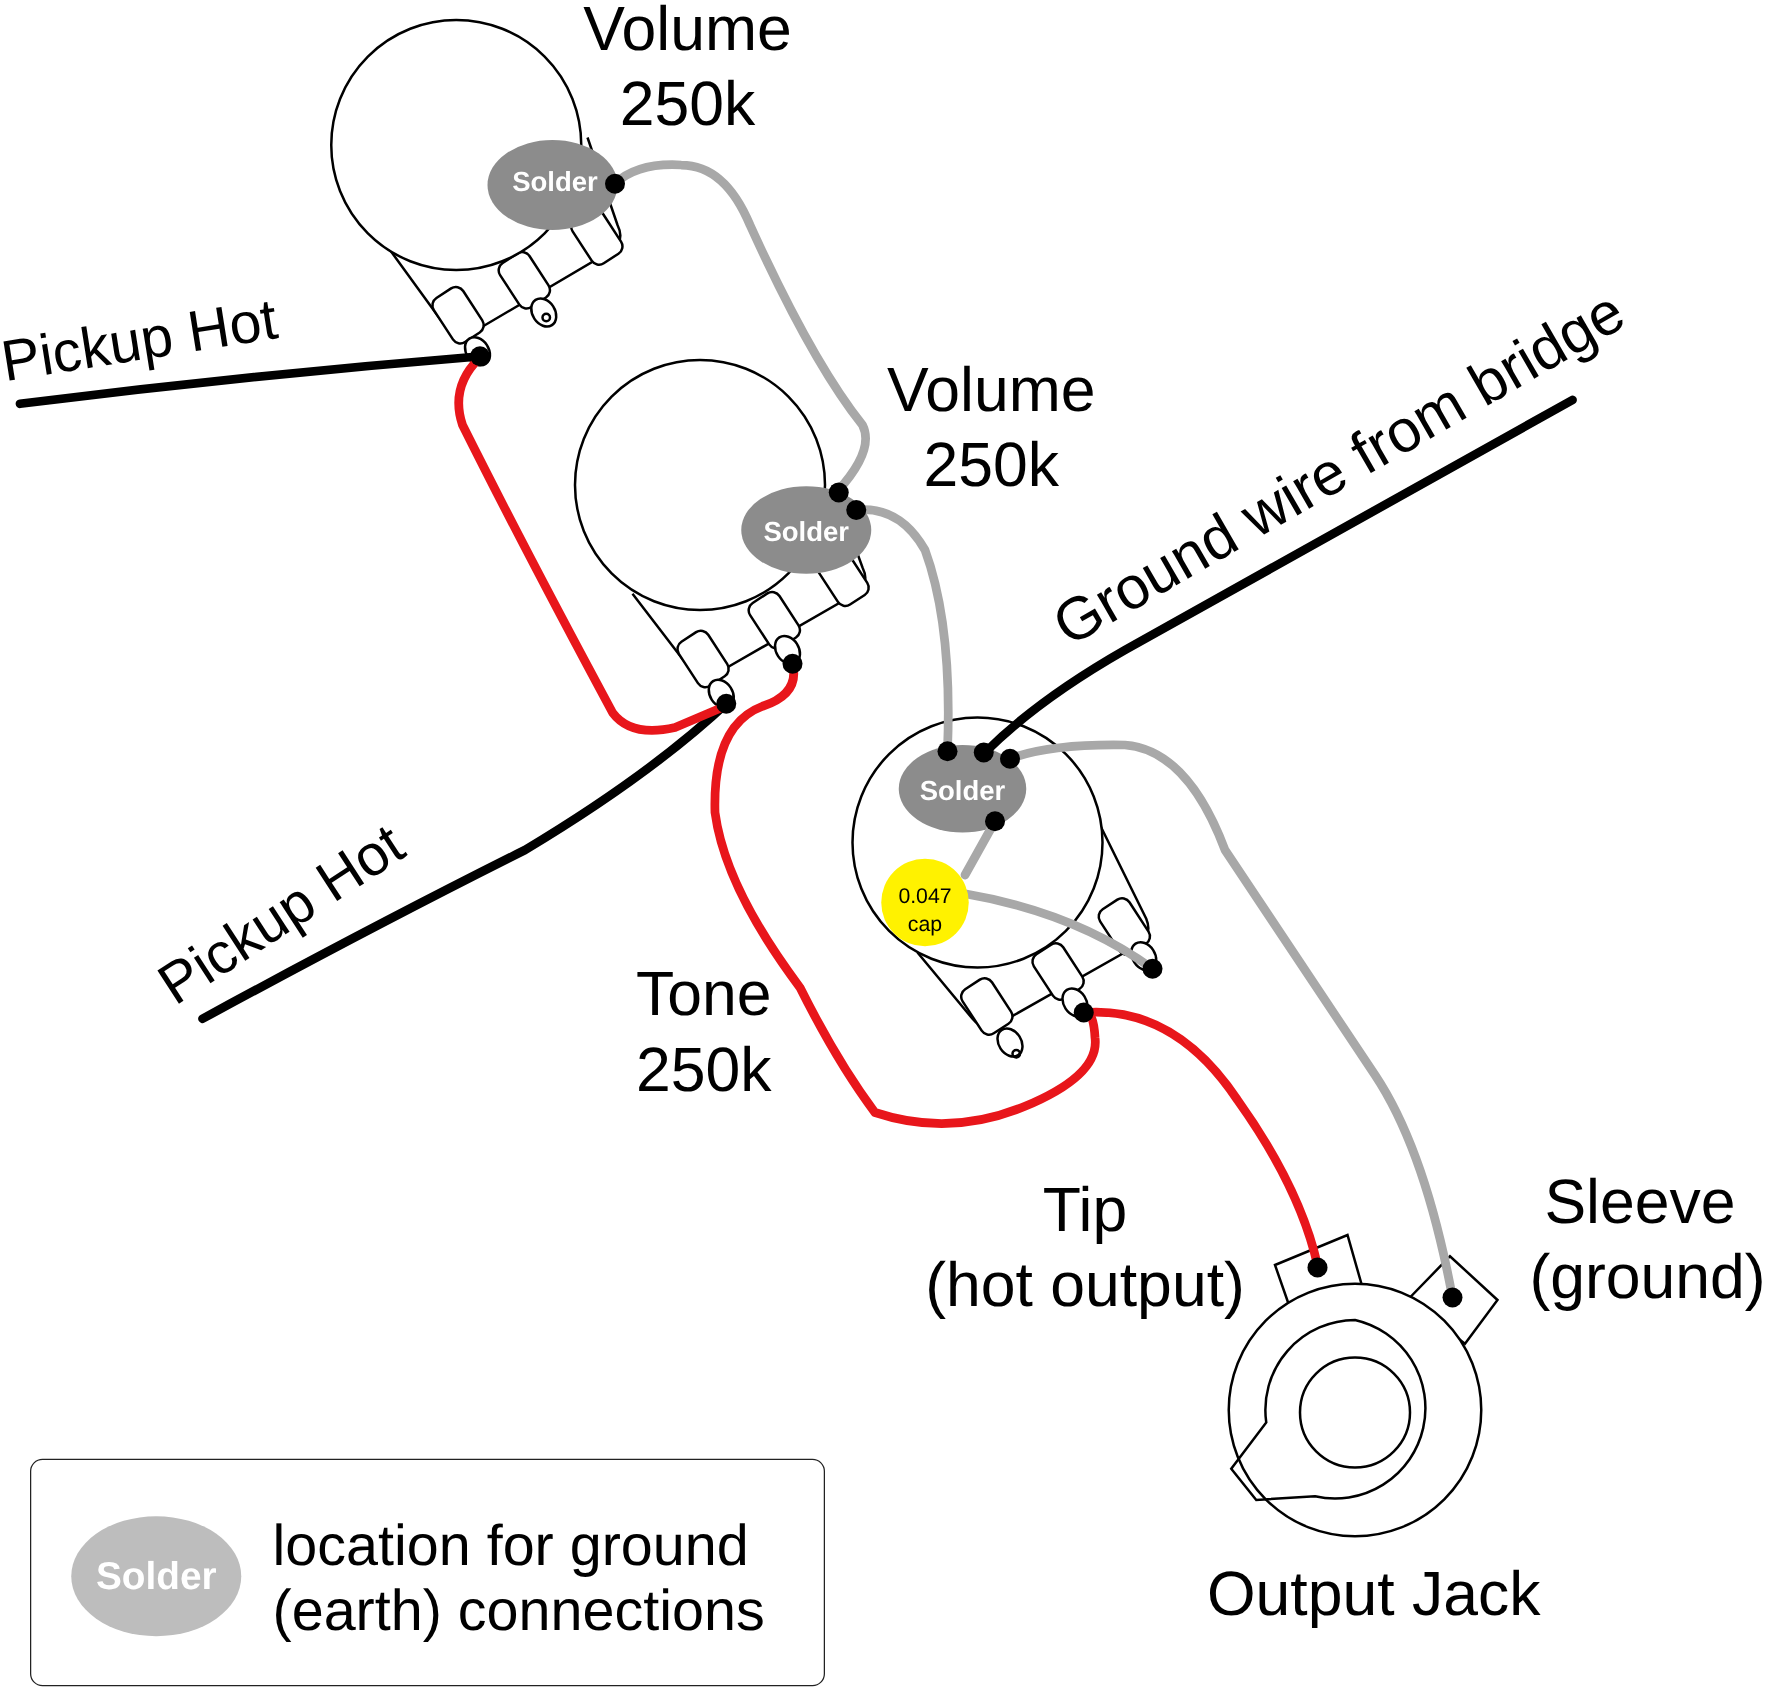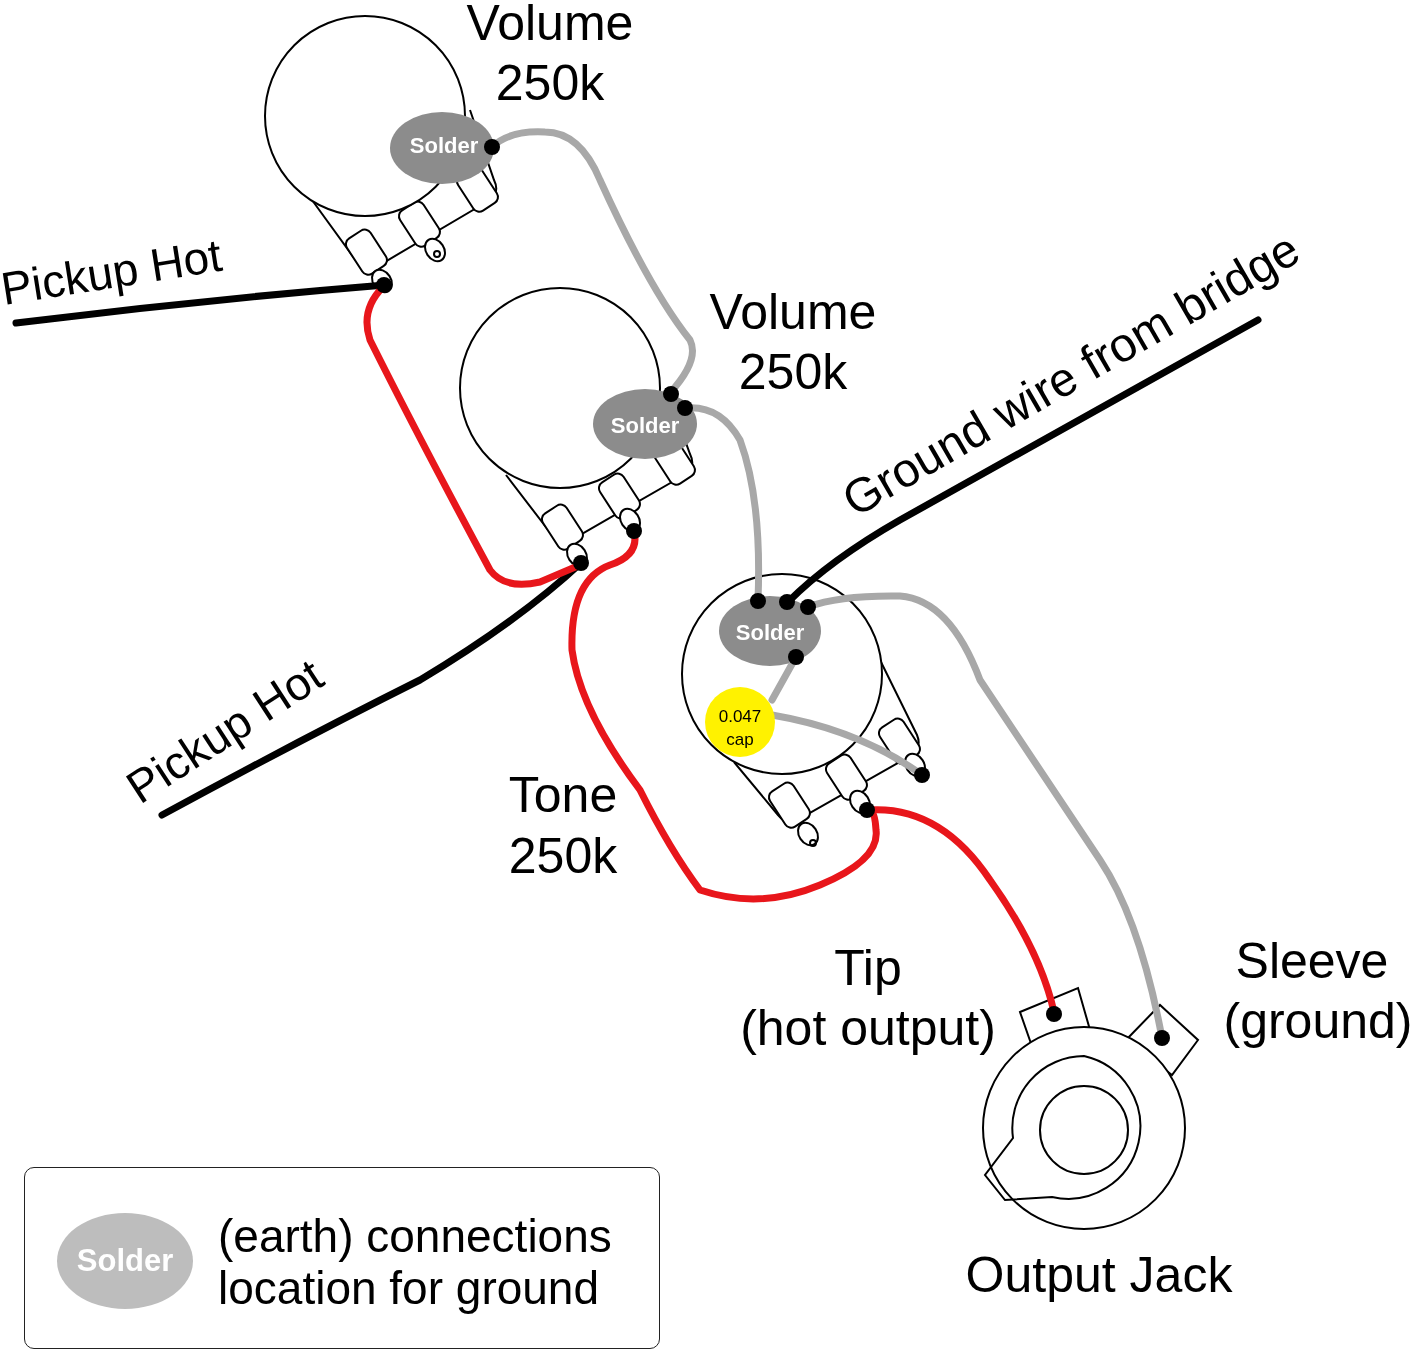--- a/index.html
+++ b/index.html
@@ -136,16 +136,16 @@
   <text class="lbl big" x="1318" y="1038" text-anchor="middle">(ground)</text>
 
   <text class="lbl big" x="1099" y="1292" text-anchor="middle">Output Jack</text>
 </svg>
 
 <div class="legend-box">
   <div class="legend-solder" style="background: rgb(189, 189, 189);">
     <span>Solder</span>
   </div>
   <div class="legend-text">
+    <div>location for ground</div>
     <div>(earth) connections</div>
-    <div>location for ground</div>
   </div>
 </div>
 
 </body></html>

